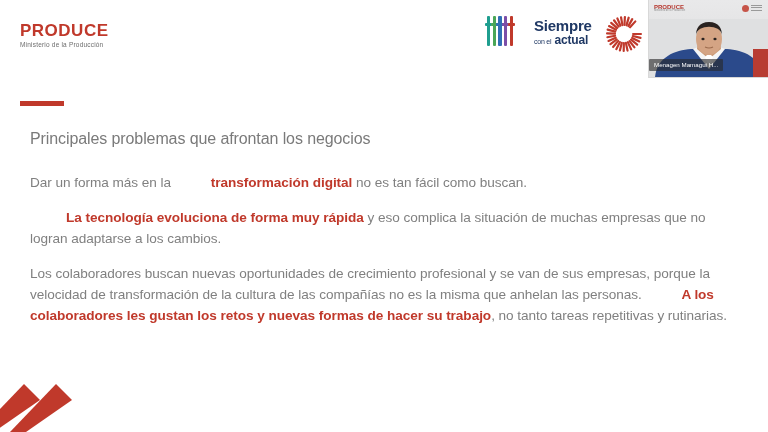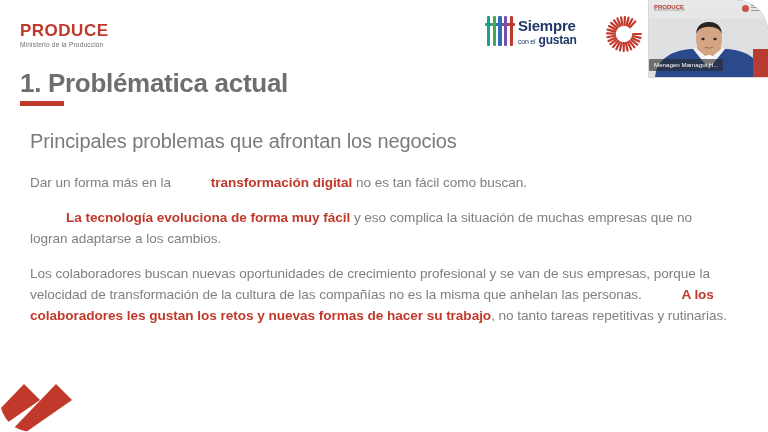--- a/index.html
+++ b/index.html
@@ -4,38 +4,37 @@
 <style>
   * { margin:0; padding:0; box-sizing:border-box; }
   html,body { width:768px; height:432px; overflow:hidden; background:#ffffff; }
   body { font-family:"Liberation Sans", sans-serif; }
 
   .slide {
     position:relative;
     width:768px; height:432px;
     background:#ffffff;
     overflow:hidden;
-    border-radius:32px;
   }
 
   
   .header { position:absolute; top:0; left:0; width:768px; height:66px; }
 
   .brand { position:absolute; left:20px; top:22px; }
   .brand-name {
     font-size:17px; font-weight:bold; letter-spacing:.5px;
     color:#c0392b; line-height:1;
   }
   .brand-sub {
     font-size:6.5px; color:#6d6d6d; letter-spacing:.2px;
     margin-top:2.5px; line-height:1;
   }
 
   
-  .siempre { position:absolute; left:487px; top:16px; display:flex; align-items:center; gap:5px; }
+  .siempre { position:absolute; left:487px; top:16px; display:flex; align-items:center; gap:21px; }
   .tally { display:flex; align-items:flex-start; gap:2.5px; height:32px; }
   .tally span {
     display:block; width:3.2px; height:30px; border-radius:1px; position:relative;
   }
   .tally span::after {
     content:""; position:absolute; left:-2.2px; top:7px;
     width:7.6px; height:3px; border-radius:1px; background:inherit;
   }
   .siempre-text { line-height:1; }
   .siempre-top { font-size:15px; font-weight:bold; color:#1f3864; letter-spacing:-.2px; }
@@ -53,21 +52,21 @@
     letter-spacing:-.3px;
   }
   .title-rule {
     position:absolute; left:20px; top:101px;
     width:44px; height:5px; background:#c0392b;
   }
 
   
   .subtitle {
     position:absolute; left:30px; top:130px;
-    font-size:20px; color:#7a7a7a; letter-spacing:-.1px;
+    font-size:16px; color:#7a7a7a; letter-spacing:-.1px;
   }
   .body { position:absolute; left:30px; top:172px; width:700px; }
   .para {
     font-size:13.6px; line-height:21px; color:#808080;
     letter-spacing:-.05px; margin-bottom:14px;
   }
   .para:last-child { margin-bottom:8px; }
   .para b { color:#c0392b; font-weight:bold;padding-left:36px; }
 
   
@@ -113,21 +112,21 @@
         <span style="background:#1f9e8f"></span>
         <span style="background:#4aa657"></span>
         <span style="background:#2f6fb5"></span>
         <span style="background:#7b4ea8"></span>
         <span style="background:#c0392b"></span>
       </div>
       <div class="siempre-text">
         <div class="siempre-top">Siempre</div>
         <div class="siempre-bot">
           <em>con el</em>
-          <b>gustan</b>
+          <b>actual</b>
         </div>
       </div>
     </div>
 
     <svg class="swirl" viewBox="0 0 44 40">
       <g fill="#c0392b">
         <g transform="translate(22,20)">
           <g transform="rotate(0)">
               <rect x="8" y="-1.1" width="10" height="2.2" rx="1"></rect>
             </g>
@@ -201,28 +200,27 @@
               <rect x="8" y="-1.1" width="10" height="2.2" rx="1"></rect>
             </g>
           <g transform="rotate(312)">
               <rect x="8" y="-1.1" width="10" height="2.2" rx="1"></rect>
             </g>
         </g>
       </g>
     </svg>
   </div>
 
-  <div class="title">1. Problématica actual</div>
   <div class="title-rule"></div>
 
   <div class="subtitle">Principales problemas que afrontan los negocios</div>
 
   <div class="body">
     <p class="para"><span>Dar un forma más en la </span><b>transformación digital</b><span> no es tan fácil como buscan.</span></p>
-    <p class="para"><b>La tecnología evoluciona de forma muy fácil</b><span> y eso complica la situación de muchas empresas que no logran adaptarse a los cambios.</span></p>
+    <p class="para"><b>La tecnología evoluciona de forma muy rápida</b><span> y eso complica la situación de muchas empresas que no logran adaptarse a los cambios.</span></p>
     <p class="para"><span>Los colaboradores buscan nuevas oportunidades de crecimiento profesional y se van de sus empresas, porque la velocidad de transformación de la cultura de las compañías no es la misma que anhelan las personas. </span><b>A los colaboradores les gustan los retos y nuevas formas de hacer su trabajo</b><span>, no tanto tareas repetitivas y rutinarias.</span></p>
   </div>
 
   <svg class="slashes" viewBox="0 0 96 62">
     <polygon points="-22,62 24,14 40,30 -6,62" fill="#c0392b"></polygon>
     <polygon points="10,62 56,14 72,30 26,62" fill="#c0392b"></polygon>
   </svg>
 
   <div class="video-tile">
     <div class="v-bg"></div>

